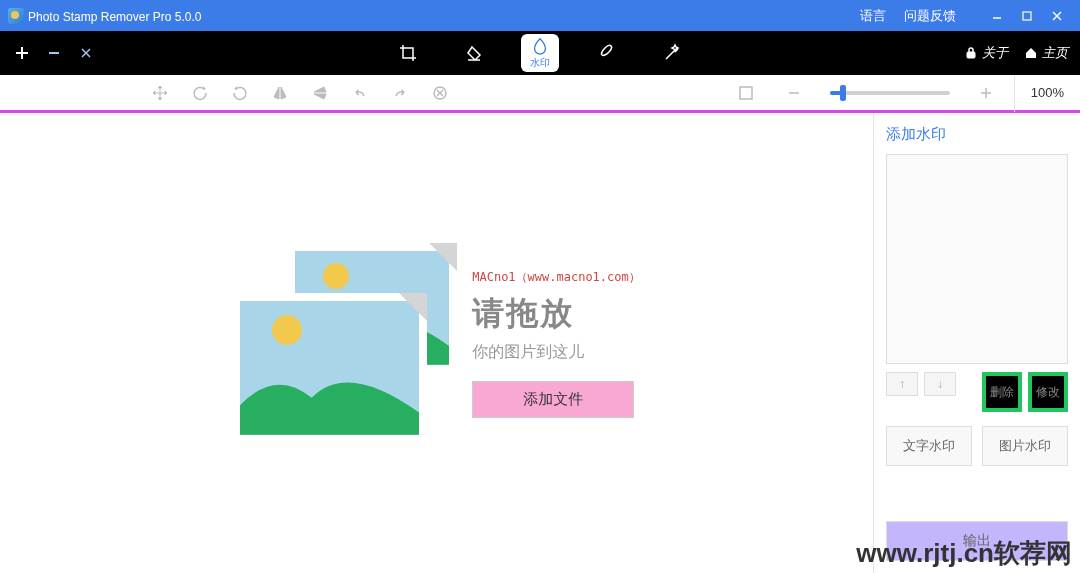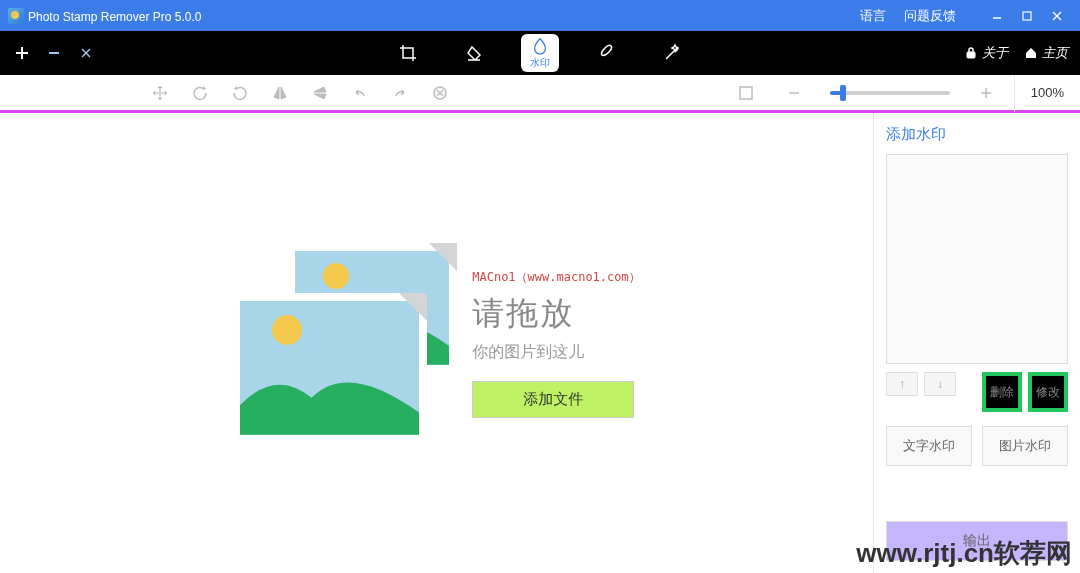--- a/index.html
+++ b/index.html
@@ -42,23 +42,23 @@
     .photo-card { position: absolute; background: #fff; border: 0; }
     .photo-card.back { width: 170px; height: 130px; top: 0; left: 55px; transform: none; }
     .photo-card.front { width: 195px; height: 150px; top: 50px; left: 0; }
     .photo-inner { margin: 8px; background: #a8d5e8; height: calc(100% - 16px); position: relative; overflow: hidden; }
     .photo-sun { position: absolute; width: 26px; height: 26px; background: #f2c94c; border-radius: 50%; top: 12px; left: 28px; }
     .photo-mountain { position: absolute; bottom: 0; left: 0; width: 100%; height: 55%; }
     .photo-fold { position: absolute; top: 0; right: 0; width: 0; height: 0; border-left: 28px solid transparent; border-top: 28px solid #d5d5d5; }
     
     .drop-text { display: flex; flex-direction: column; align-items: flex-start; gap: 6px; }
     .watermark-text { color: #d14545; font-size: 12px; font-family: monospace; }
-    .drop-title { font-size: 32px; color: #888; font-weight: 400; letter-spacing: 2px; }
+    .drop-title { font-size: 32px; color: #888; font-weight: 700; letter-spacing: 2px; }
     .drop-subtitle { font-size: 16px; color: #999; }
-    .add-file-btn { margin-top: 12px; padding: 8px 50px; border: 1px solid #ccc; background: #bef264; font-size: 15px; cursor: pointer; color: #333; }
+    .add-file-btn { margin-top: 12px; padding: 8px 50px; border: 1px solid #ccc; background: #f9a8d4; font-size: 15px; cursor: pointer; color: #333; }
     
     .sidebar { width: 207px; border-left: 1px solid #e5e5e5; padding: 12px; display: flex; flex-direction: column; }
     .sidebar-title { color: #3b7ce8; font-size: 15px; margin-bottom: 10px; }
     .preview-box { border: 1px solid #ddd; height: 210px; background: #fafafa; margin-bottom: 8px; }
     .preview-controls { display: flex; gap: 6px; margin-bottom: 14px; }
     .preview-btn-sm { flex: 0 0 32px; height: 24px; border: 1px solid #ddd; background: #f5f5f5; display: flex; align-items: center; justify-content: center; cursor: pointer; color: #aaa; font-size: 12px; }
     .preview-btn { flex: 1; height: 40px; border: 4px solid #22c55e; background: #000000; font-size: 12px; cursor: pointer; color: #888; }
     .wm-type-row { display: flex; gap: 10px; margin-bottom: auto; }
     .wm-type-btn { flex: 1; padding: 10px 0; border: 1px solid #ddd; background: #f8f8f8; font-size: 13px; cursor: pointer; color: #666; }
     .export-row { margin-top: auto; }

